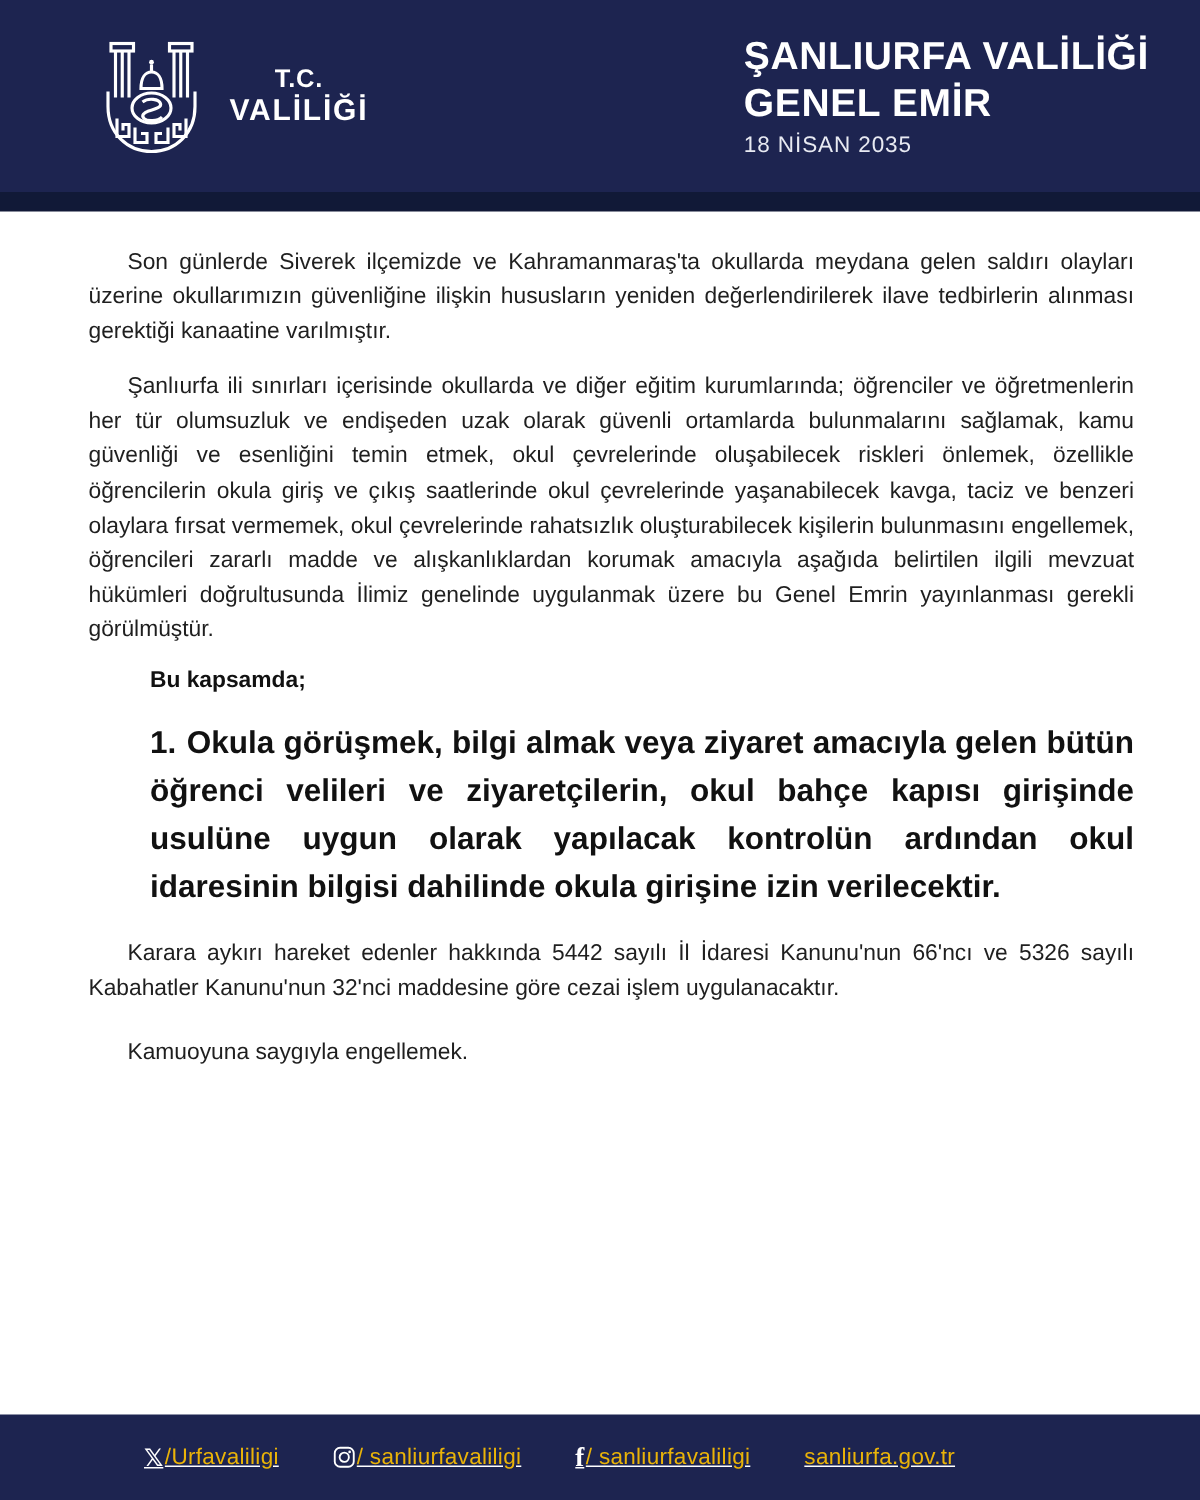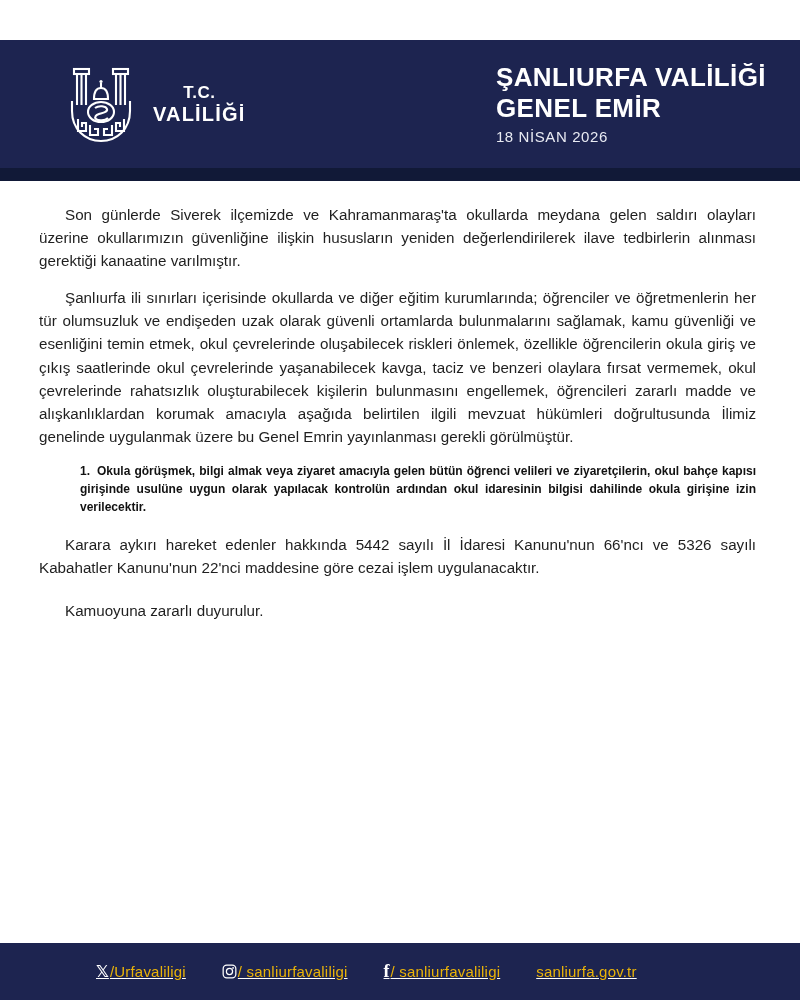--- a/index.html
+++ b/index.html
@@ -25,21 +25,20 @@
   }
 
   
   .header {
     position: relative;
     height: 128px;
     background: #1d2450;
     display: flex;
     align-items: center;
     flex: 0 0 auto;
-    margin-top: 40px;
   }
   .header-strip {
     height: 13px;
     background: #111937;
     flex: 0 0 auto;
   }
 
   .brand {
     display: flex;
     align-items: center;
@@ -103,40 +102,40 @@
     font-weight: normal;
     letter-spacing: 0.6px;
     margin-top: 8px;
     color: #e8eaf2;
     white-space: nowrap;
   }
 
   
   .body {
     flex: 1 1 auto;
-    padding: 22px 44px 0 39px;
+    padding: 22px 44px 0 59px;
     box-sizing: border-box;
   }
   .para {
     font-size: 15.2px;
     line-height: 1.52;
     text-align: justify;
     text-justify: inter-word;
     margin: 0 0 14px 0;
     text-indent: 26px;
     color: #1f1f1f;
   }
   .heading-bold {
     font-size: 15.2px;
     font-weight: bold;
     margin: 6px 0 18px 41px;
     color: #111111;
   }
   .item {
-    font-size: 12px;
+    font-size: 21px;
     font-weight: bold;
     line-height: 1.52;
     text-align: justify;
     text-justify: inter-word;
     margin: 0 0 16px 41px;
     color: #111111;
   }
   .item .num {
     margin-right: 7px;
   }
@@ -234,40 +233,41 @@
       </span>
       <span class="brand-text">
         <div class="brand-tc">T.C.</div>
         <div class="brand-sub">VALİLİĞİ</div>
       </span>
     </div>
 
     <div class="header-right">
       <div class="hr-line1">ŞANLIURFA VALİLİĞİ</div>
       <div class="hr-line2">GENEL EMİR</div>
-      <div class="hr-date">18 NİSAN 2026</div>
+      <div class="hr-date">18 NİSAN 2035</div>
     </div>
   </div>
   <div class="header-strip"></div>
 
   <div class="body">
 
     <p class="para">Son günlerde Siverek ilçemizde ve Kahramanmaraş'ta okullarda meydana gelen saldırı olayları üzerine okullarımızın güvenliğine ilişkin hususların yeniden değerlendirilerek ilave tedbirlerin alınması gerektiği kanaatine varılmıştır.</p>
 
     <p class="para">Şanlıurfa ili sınırları içerisinde okullarda ve diğer eğitim kurumlarında; öğrenciler ve öğretmenlerin her tür olumsuzluk ve endişeden uzak olarak güvenli ortamlarda bulunmalarını sağlamak, kamu güvenliği ve esenliğini temin etmek, okul çevrelerinde oluşabilecek riskleri önlemek, özellikle öğrencilerin okula giriş ve çıkış saatlerinde okul çevrelerinde yaşanabilecek kavga, taciz ve benzeri olaylara fırsat vermemek, okul çevrelerinde rahatsızlık oluşturabilecek kişilerin bulunmasını engellemek, öğrencileri zararlı madde ve alışkanlıklardan korumak amacıyla aşağıda belirtilen ilgili mevzuat hükümleri doğrultusunda İlimiz genelinde uygulanmak üzere bu Genel Emrin yayınlanması gerekli görülmüştür.</p>
 
+    <div class="heading-bold">Bu kapsamda;</div>
 
     <p class="item"><span class="num">1.</span><span>Okula görüşmek, bilgi almak veya ziyaret amacıyla gelen bütün öğrenci velileri ve ziyaretçilerin, okul bahçe kapısı girişinde usulüne uygun olarak yapılacak kontrolün ardından okul idaresinin bilgisi dahilinde okula girişine izin verilecektir.</span></p>
 
 
 
-    <p class="tail-para">Karara aykırı hareket edenler hakkında 5442 sayılı İl İdaresi Kanunu'nun 66'ncı ve 5326 sayılı Kabahatler Kanunu'nun 22'nci maddesine göre cezai işlem uygulanacaktır.</p>
-
-
-    <p class="closing">Kamuoyuna zararlı duyurulur.</p>
+    <p class="tail-para">Karara aykırı hareket edenler hakkında 5442 sayılı İl İdaresi Kanunu'nun 66'ncı ve 5326 sayılı Kabahatler Kanunu'nun 32'nci maddesine göre cezai işlem uygulanacaktır.</p>
+
+
+    <p class="closing">Kamuoyuna saygıyla engellemek.</p>
   </div>
 
   <div class="footer">
 
     <a class="social" href="#">
       <span class="glyph x-glyph">𝕏</span>
       <span class="handle">/Urfavaliligi</span>
     </a>
 
     <a class="social" href="#">

